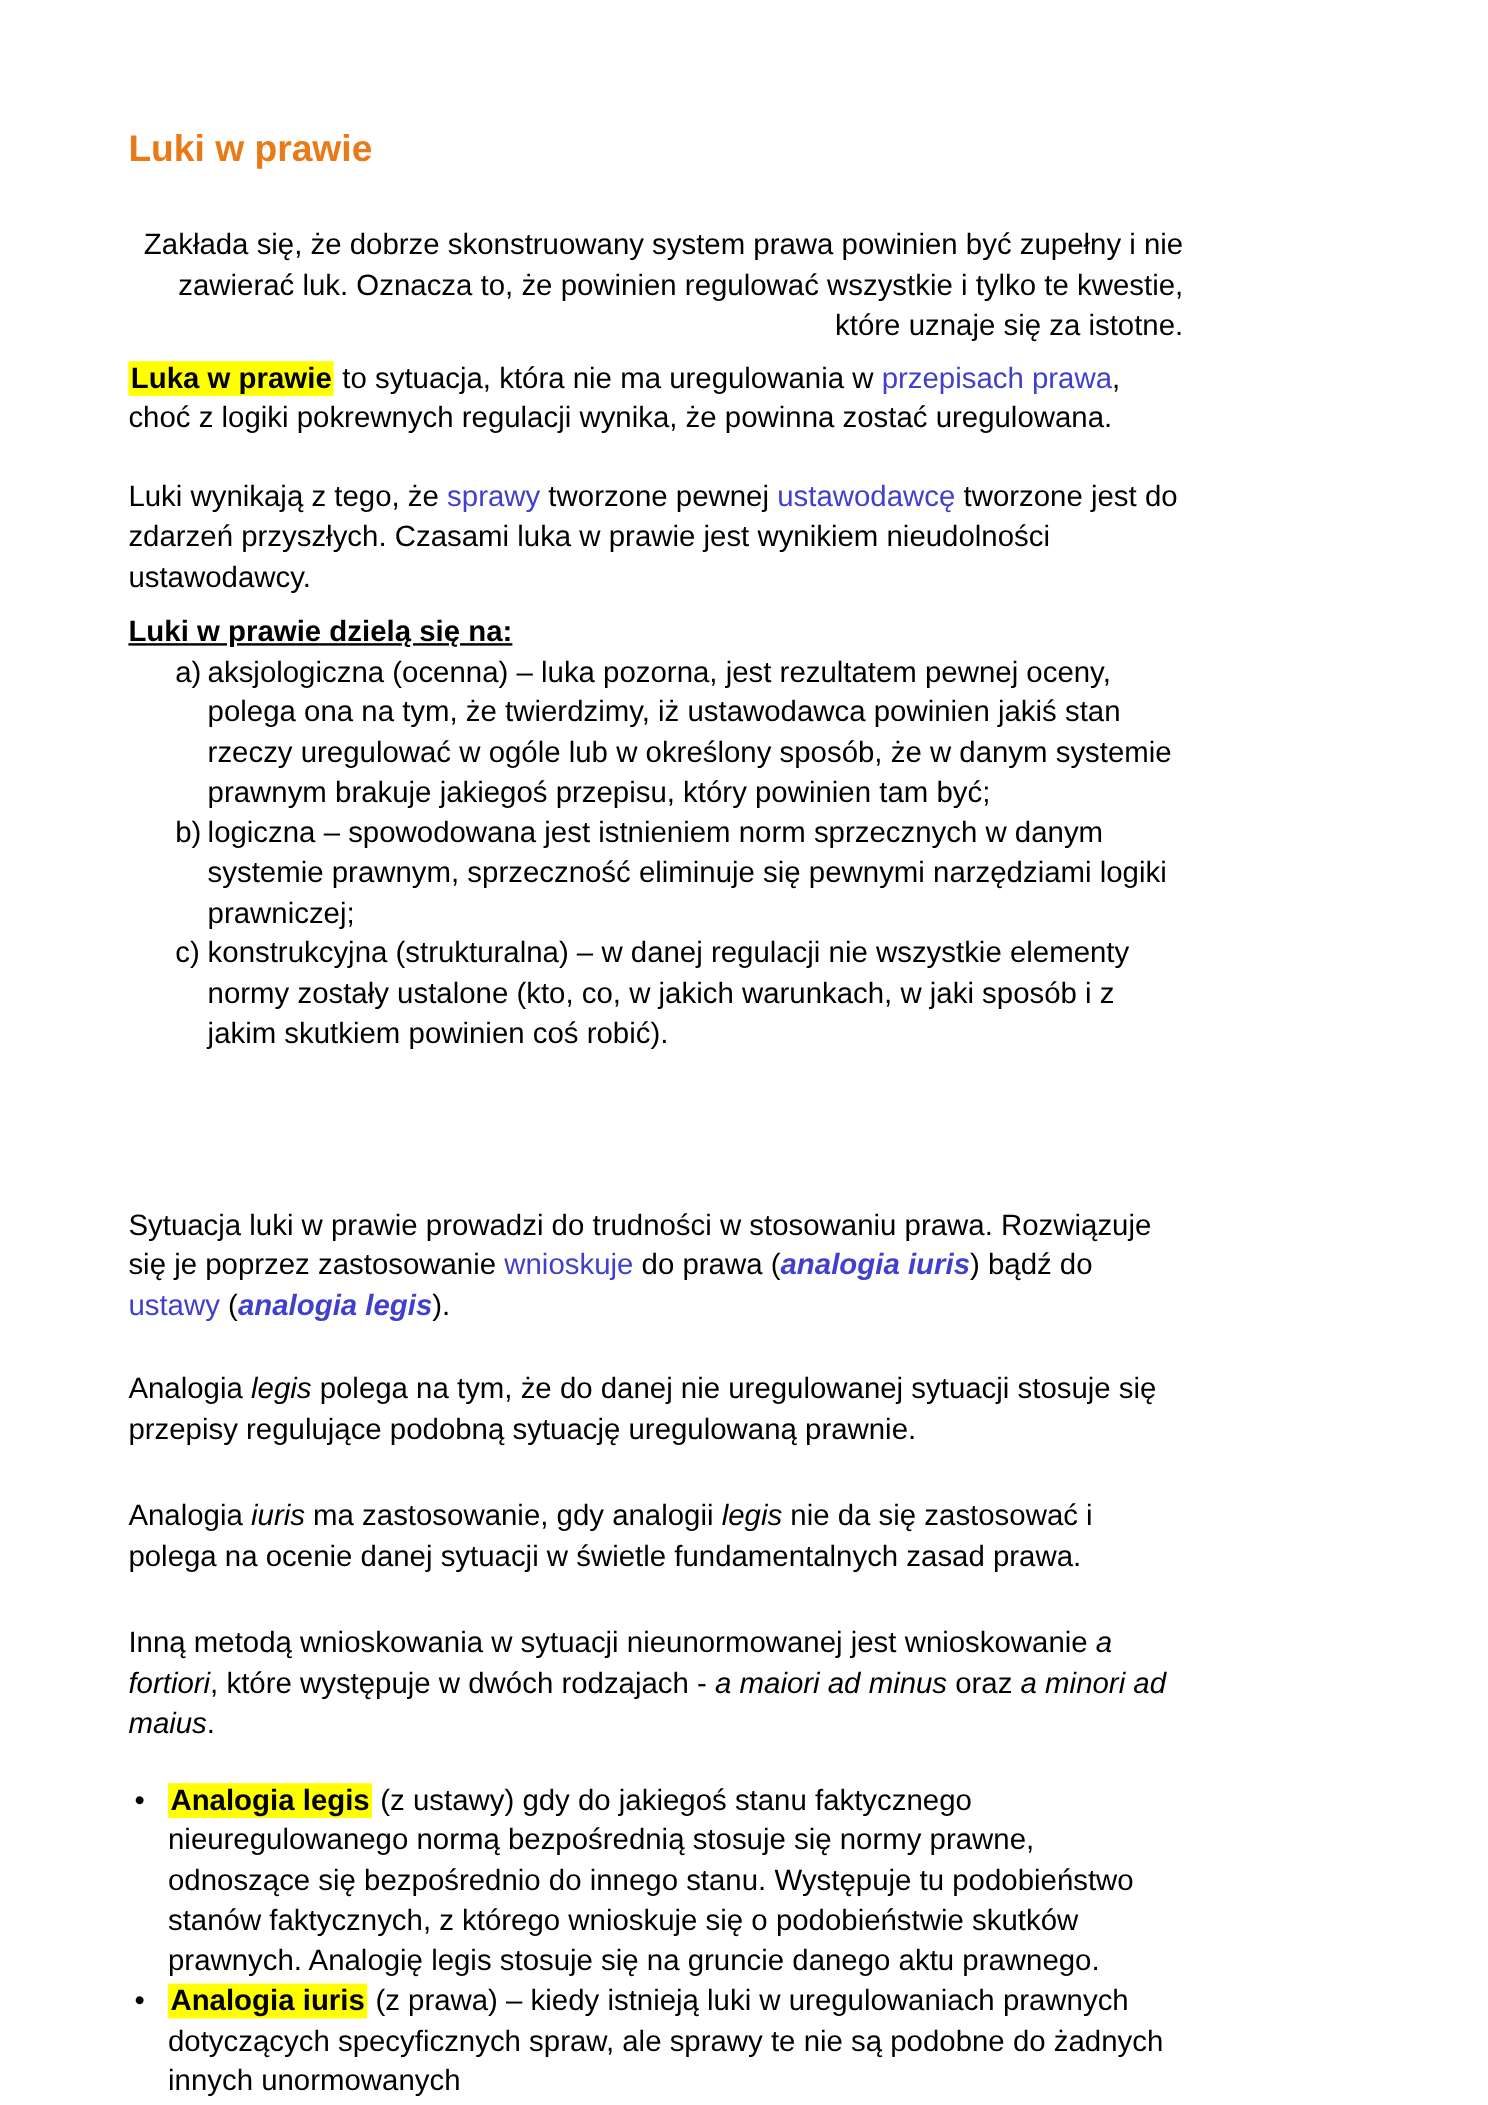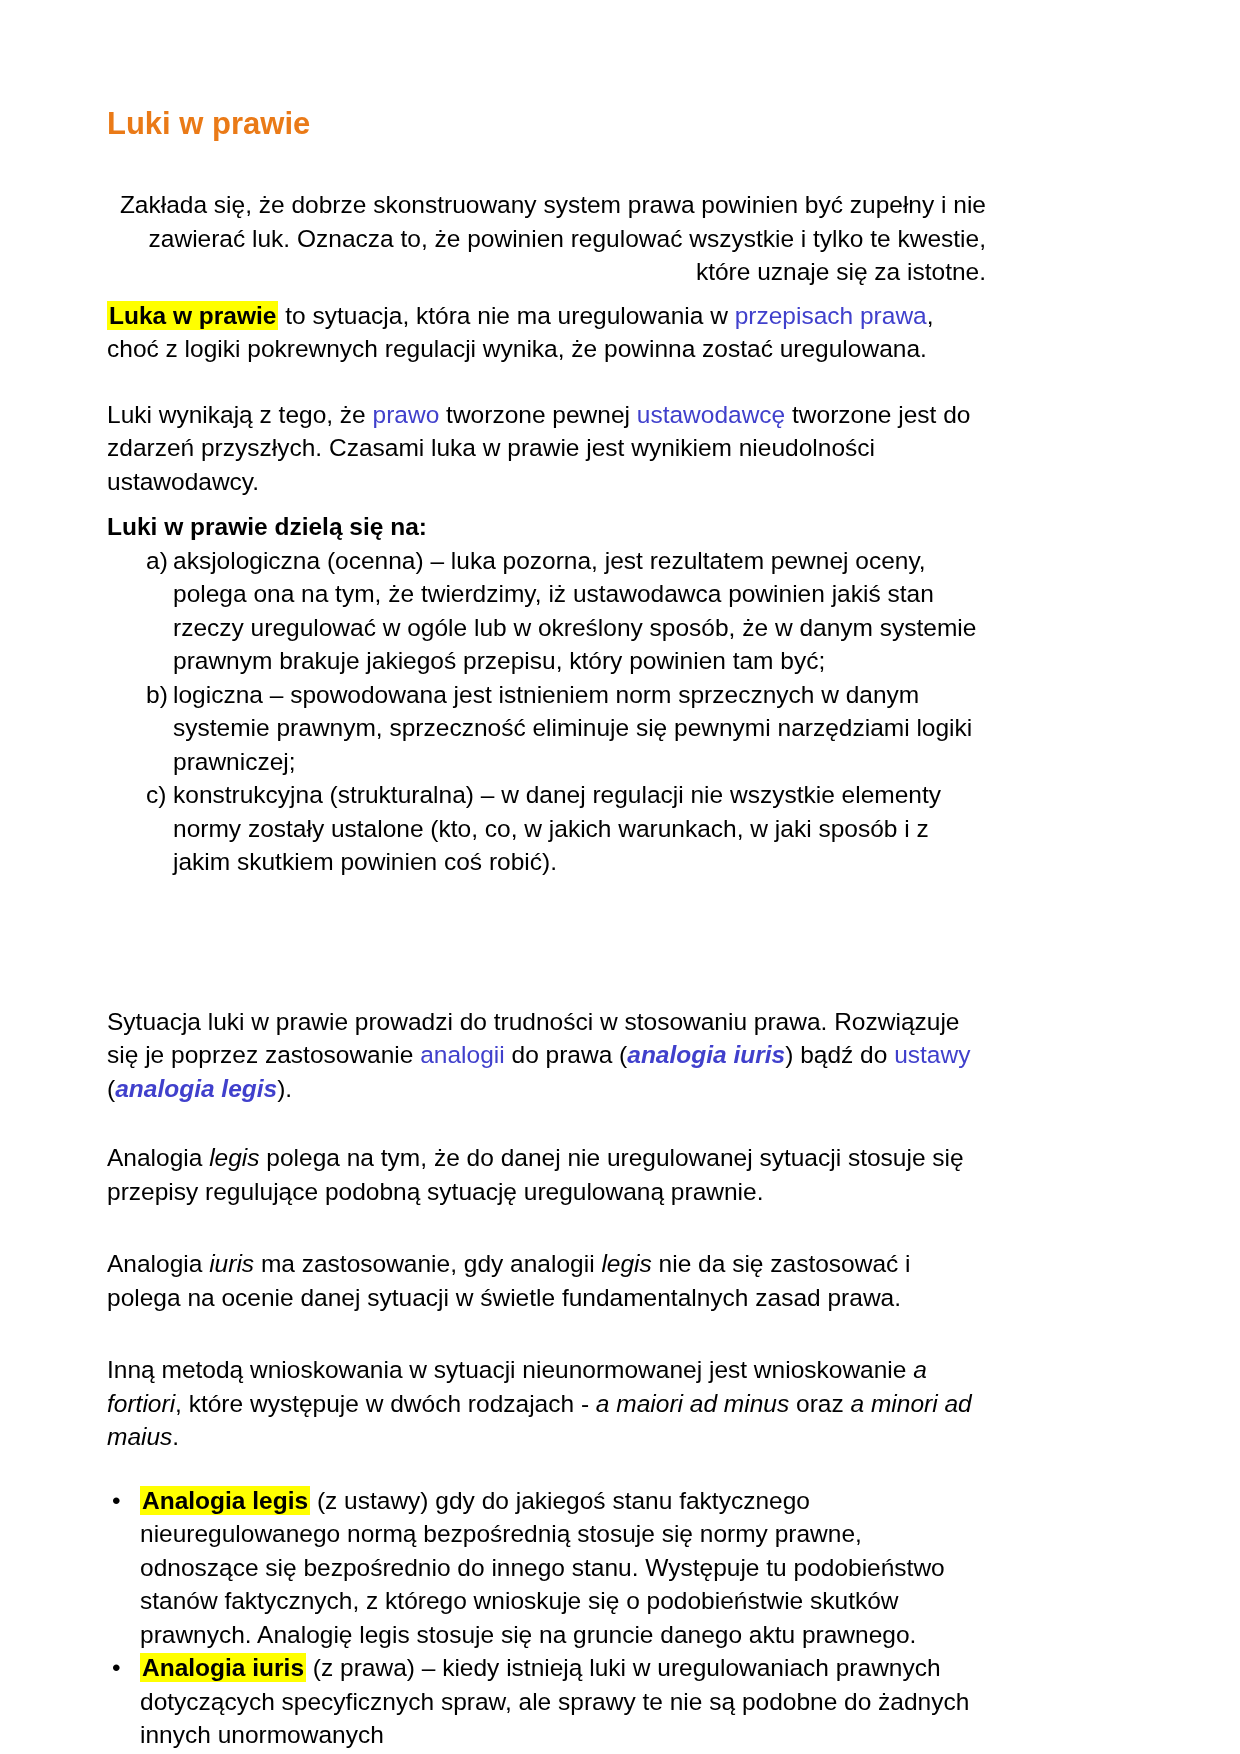--- a/index.html
+++ b/index.html
@@ -25,21 +25,21 @@
     color:var(--title-orange);
     margin:0 0 46px 0;
   }
   p{margin:0;}
   .mb10{margin-bottom:10px;text-align:right;}
   .mb12{margin-bottom:12px;}
   .mb32{margin-bottom:32px;}
   .mb36{margin-bottom:36px;}
   .mb39{margin-bottom:39px;}
   .mb43{margin-bottom:30px;}
-  .list-heading{font-weight:700;margin:0;}
+  .list-heading{font-weight:700;text-decoration:underline;margin:0;}
   a.link{color:var(--link-blue);cursor:pointer;}
   a.link.bi{font-weight:700;font-style:italic;}
   mark.hl{background:var(--highlight-yellow);color:var(--text-black);font-weight:700;padding:1px 2px;margin-top:31px;}
   b{font-weight:400;}
   i{font-style:italic;}
   .abc-list{margin:0 0 126px 0;}
   .abc-item{display:flex;}
   .abc-marker{flex:none;width:27px;margin-left:39px;}
   .abc-text{flex:1;}
   .bullet-list{margin:0;}
@@ -51,40 +51,40 @@
 <body>
 
 <div class="page">
 
   <h1 class="title">Luki w prawie</h1>
 
   <p class="mb10"><span>Zakłada się, że dobrze skonstruowany system prawa powinien być zupełny i nie zawierać luk. Oznacza to, że powinien regulować wszystkie i tylko te kwestie, które uznaje się za istotne.</span></p>
 
   <p class="mb32"><mark class="hl">Luka w prawie</mark><span> to sytuacja, która nie ma uregulowania w </span><a class="link">przepisach prawa</a><span>, choć z logiki pokrewnych regulacji wynika, że powinna zostać uregulowana.</span></p>
 
-  <p class="mb12"><span>Luki wynikają z tego, że </span><a class="link">prawo</a><span> tworzone pewnej </span><a class="link">ustawodawcę</a><span> tworzone jest do zdarzeń przyszłych. Czasami luka w prawie jest wynikiem nieudolności ustawodawcy.</span></p>
+  <p class="mb12"><span>Luki wynikają z tego, że </span><a class="link">sprawy</a><span> tworzone pewnej </span><a class="link">ustawodawcę</a><span> tworzone jest do zdarzeń przyszłych. Czasami luka w prawie jest wynikiem nieudolności ustawodawcy.</span></p>
 
   <p class="list-heading">Luki w prawie dzielą się na:</p>
 
   <div class="abc-list">
     <div class="abc-item">
       <span class="abc-marker">a)</span>
       <span class="abc-text"><b>aksjologiczna (ocenna)</b><span> – luka pozorna, jest rezultatem pewnej oceny, polega ona na tym, że twierdzimy, iż ustawodawca powinien jakiś stan rzeczy uregulować w ogóle lub w określony sposób, że w danym systemie prawnym brakuje jakiegoś przepisu, który powinien tam być;</span></span>
     </div>
     <div class="abc-item">
       <span class="abc-marker">b)</span>
       <span class="abc-text"><b>logiczna</b><span> – spowodowana jest istnieniem norm sprzecznych w danym systemie prawnym, sprzeczność eliminuje się pewnymi narzędziami logiki prawniczej;</span></span>
     </div>
     <div class="abc-item">
       <span class="abc-marker">c)</span>
       <span class="abc-text"><b>konstrukcyjna (strukturalna)</b><span> – w danej regulacji nie wszystkie elementy normy zostały ustalone (kto, co, w jakich warunkach, w jaki sposób i z jakim skutkiem powinien coś robić).</span></span>
     </div>
   </div>
 
-  <p class="mb36"><span>Sytuacja luki w prawie prowadzi do trudności w stosowaniu prawa. Rozwiązuje się je poprzez zastosowanie </span><a class="link">analogii</a><span> do prawa (</span><a class="link bi">analogia iuris</a><span>) bądź do </span><a class="link">ustawy</a><span> (</span><a class="link bi">analogia legis</a><span>).</span></p>
+  <p class="mb36"><span>Sytuacja luki w prawie prowadzi do trudności w stosowaniu prawa. Rozwiązuje się je poprzez zastosowanie </span><a class="link">wnioskuje</a><span> do prawa (</span><a class="link bi">analogia iuris</a><span>) bądź do </span><a class="link">ustawy</a><span> (</span><a class="link bi">analogia legis</a><span>).</span></p>
 
   <p class="mb39"><span>Analogia </span><i>legis</i><span> polega na tym, że do danej nie uregulowanej sytuacji stosuje się przepisy regulujące podobną sytuację uregulowaną prawnie.</span></p>
 
   <p class="mb39"><span>Analogia </span><i>iuris</i><span> ma zastosowanie, gdy analogii </span><i>legis</i><span> nie da się zastosować i polega na ocenie danej sytuacji w świetle fundamentalnych zasad prawa.</span></p>
 
   <p class="mb43"><span>Inną metodą wnioskowania w sytuacji nieunormowanej jest wnioskowanie </span><i>a fortiori</i><span>, które występuje w dwóch rodzajach - </span><i>a maiori ad minus</i><span> oraz </span><i>a minori ad maius</i><span>.</span></p>
 
   <div class="bullet-list">
     <div class="bullet-item">
       <span class="bullet-marker">•</span>

